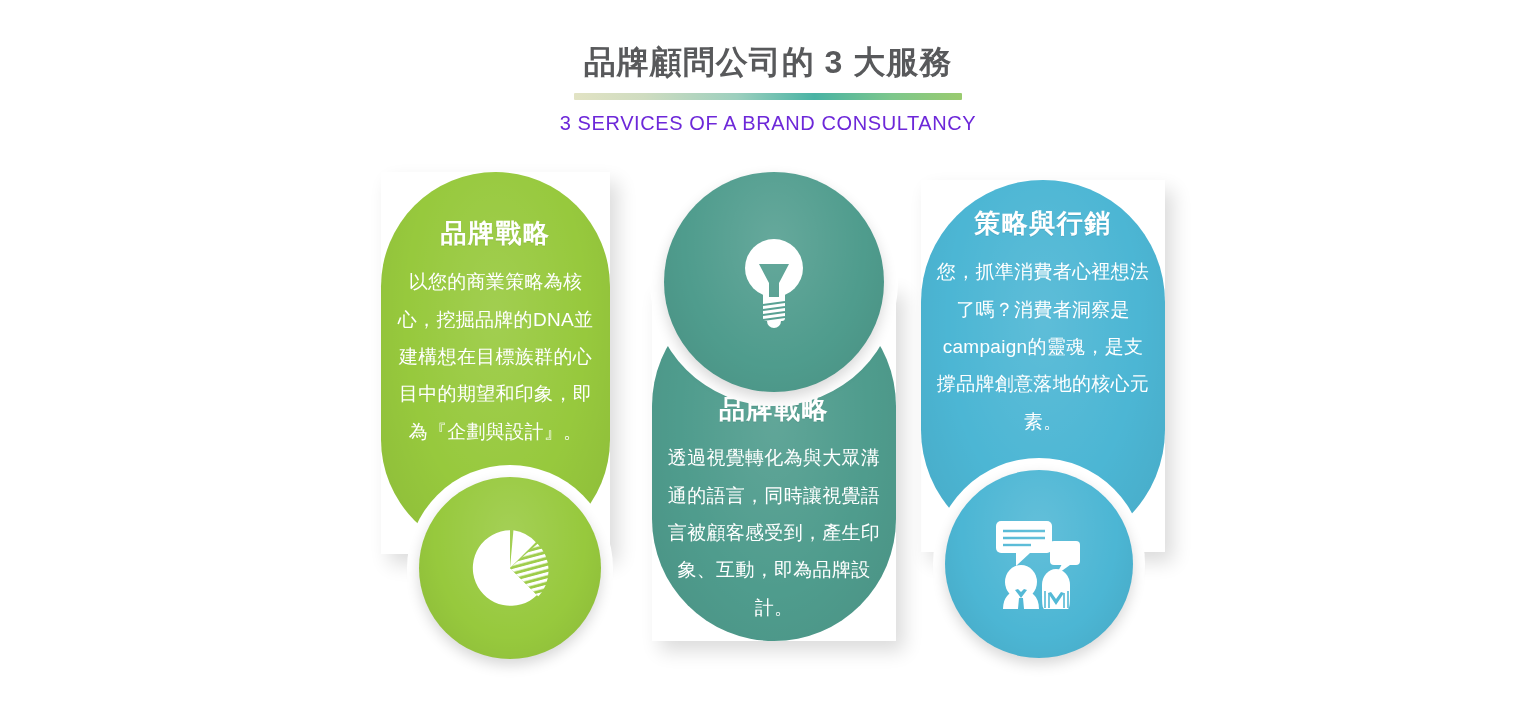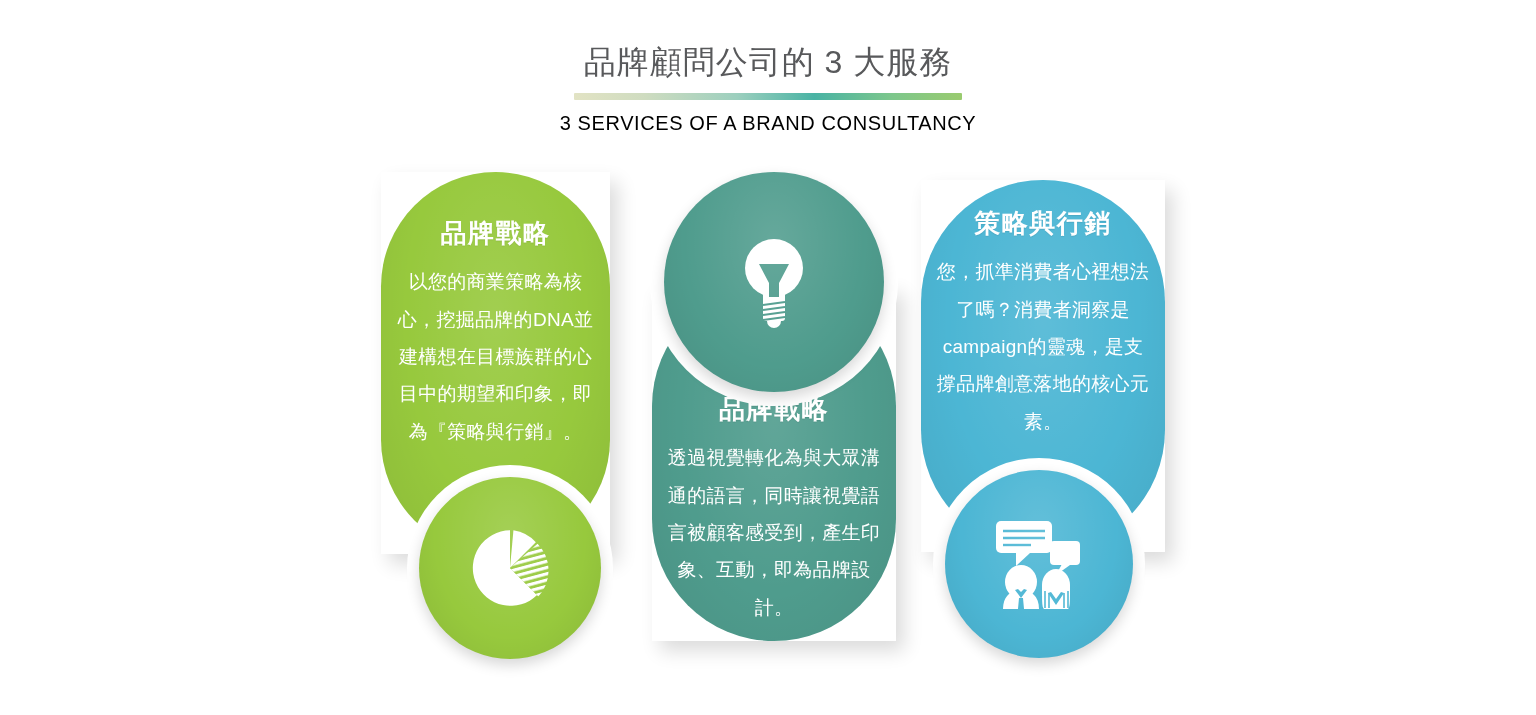--- a/index.html
+++ b/index.html
@@ -24,40 +24,40 @@
   .header {
     position: absolute;
     top: 42px;
     left: 0;
     width: 100%;
     text-align: center;
   }
 
   .title {
     font-size: 32px;
-    font-weight: normal;
+    font-weight: bold;
     color: #58595b;
     letter-spacing: 1px;
     line-height: 1.25;
     white-space: nowrap;
   }
 
   .divider {
     width: 388px;
     height: 7px;
     margin: 11px auto 0 auto;
     background: linear-gradient(to right, #e2e3c4 0%, #cfdcc0 18%, #9ccfbe 42%, #49b3a4 62%, #7dc78c 82%, #9acb6f 100%);
     border-radius: 1px;
   }
 
   .subtitle {
     margin-top: 12px;
     font-size: 20px;
     font-weight: 400;
-    color: #000000;
+    color: #6d28d9;
     letter-spacing: 0.6px;
     white-space: nowrap;
   }
 
   
   .cards {
     position: absolute;
     top: 0; left: 0;
     width: 1536px;
     height: 715px;
@@ -188,21 +188,21 @@
     <div class="divider"></div>
     <div class="subtitle">3 SERVICES OF A BRAND CONSULTANCY</div>
   </div>
 
   <div class="cards">
 
     <div class="card card-shadow" id="card-strategy">
       <div class="pill" style="background:#97c93d;"></div>
       <div class="card-text">
         <div class="card-heading">品牌戰略</div>
-        <div class="card-body">以您的商業策略為核心，挖掘品牌的DNA並建構想在目標族群的心目中的期望和印象，即為『策略與行銷』。</div>
+        <div class="card-body">以您的商業策略為核心，挖掘品牌的DNA並建構想在目標族群的心目中的期望和印象，即為『企劃與設計』。</div>
       </div>
     </div>
 
     <div class="ring" id="ring-strategy"></div>
 
     <div class="badge" id="badge-strategy" style="background:#97c93d;">
 
       <span>
         <svg width="86" height="86" viewBox="0 0 100 100">
           <defs>

